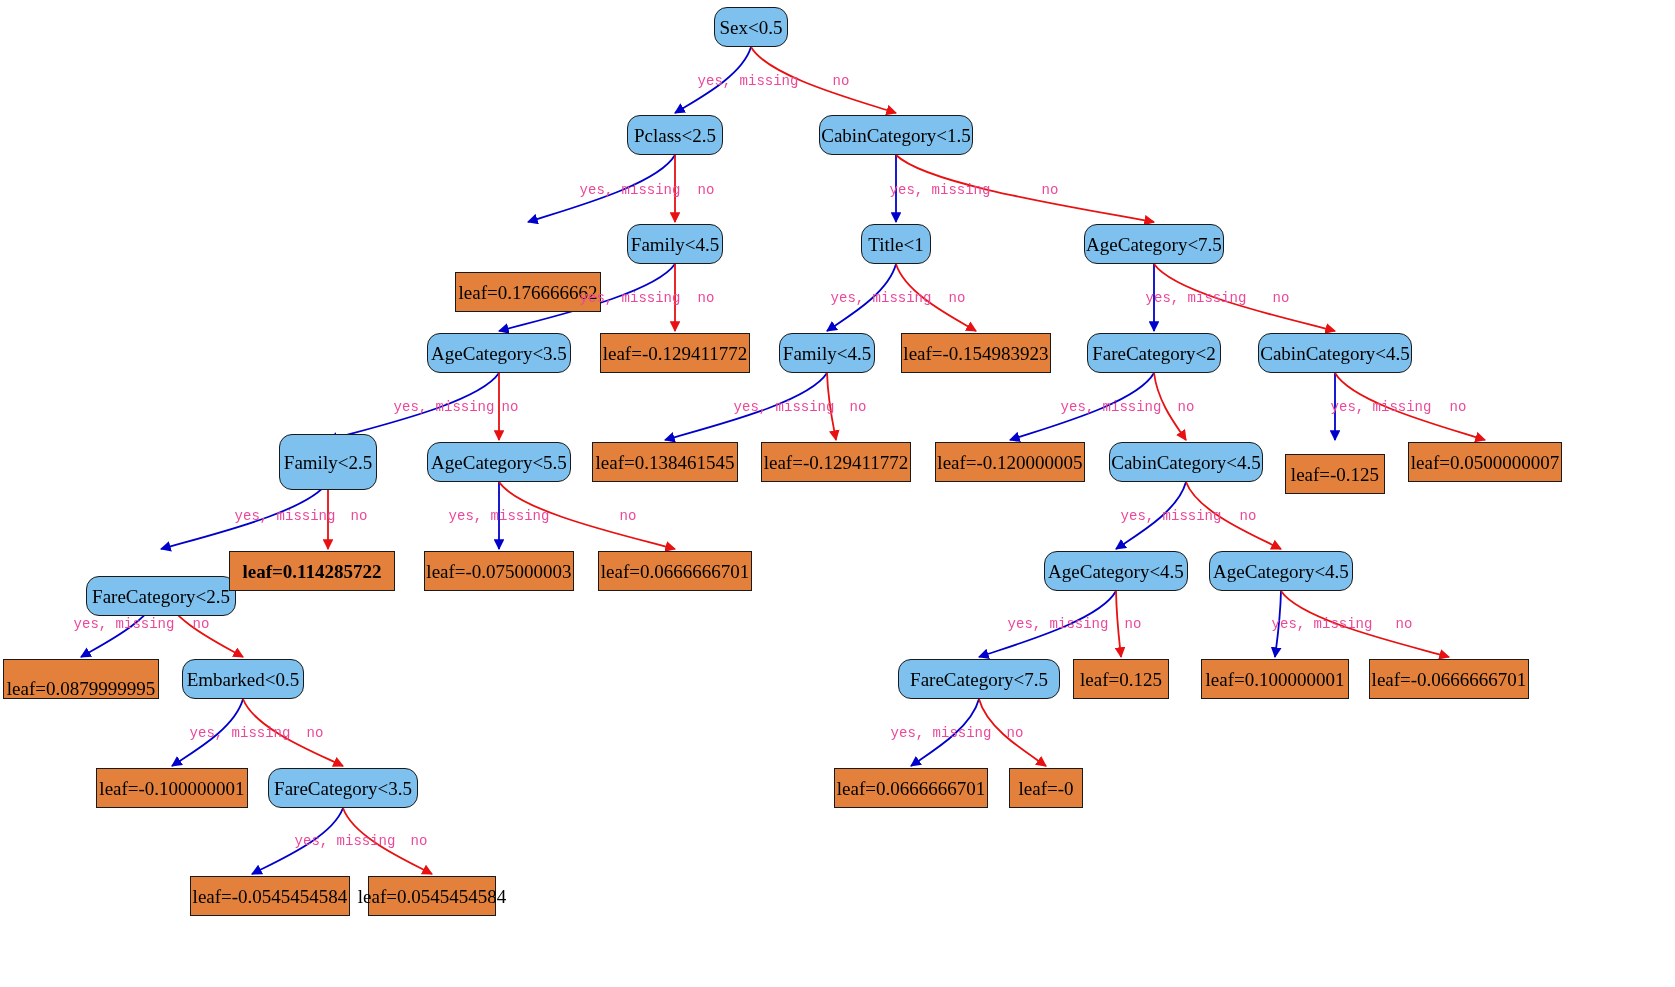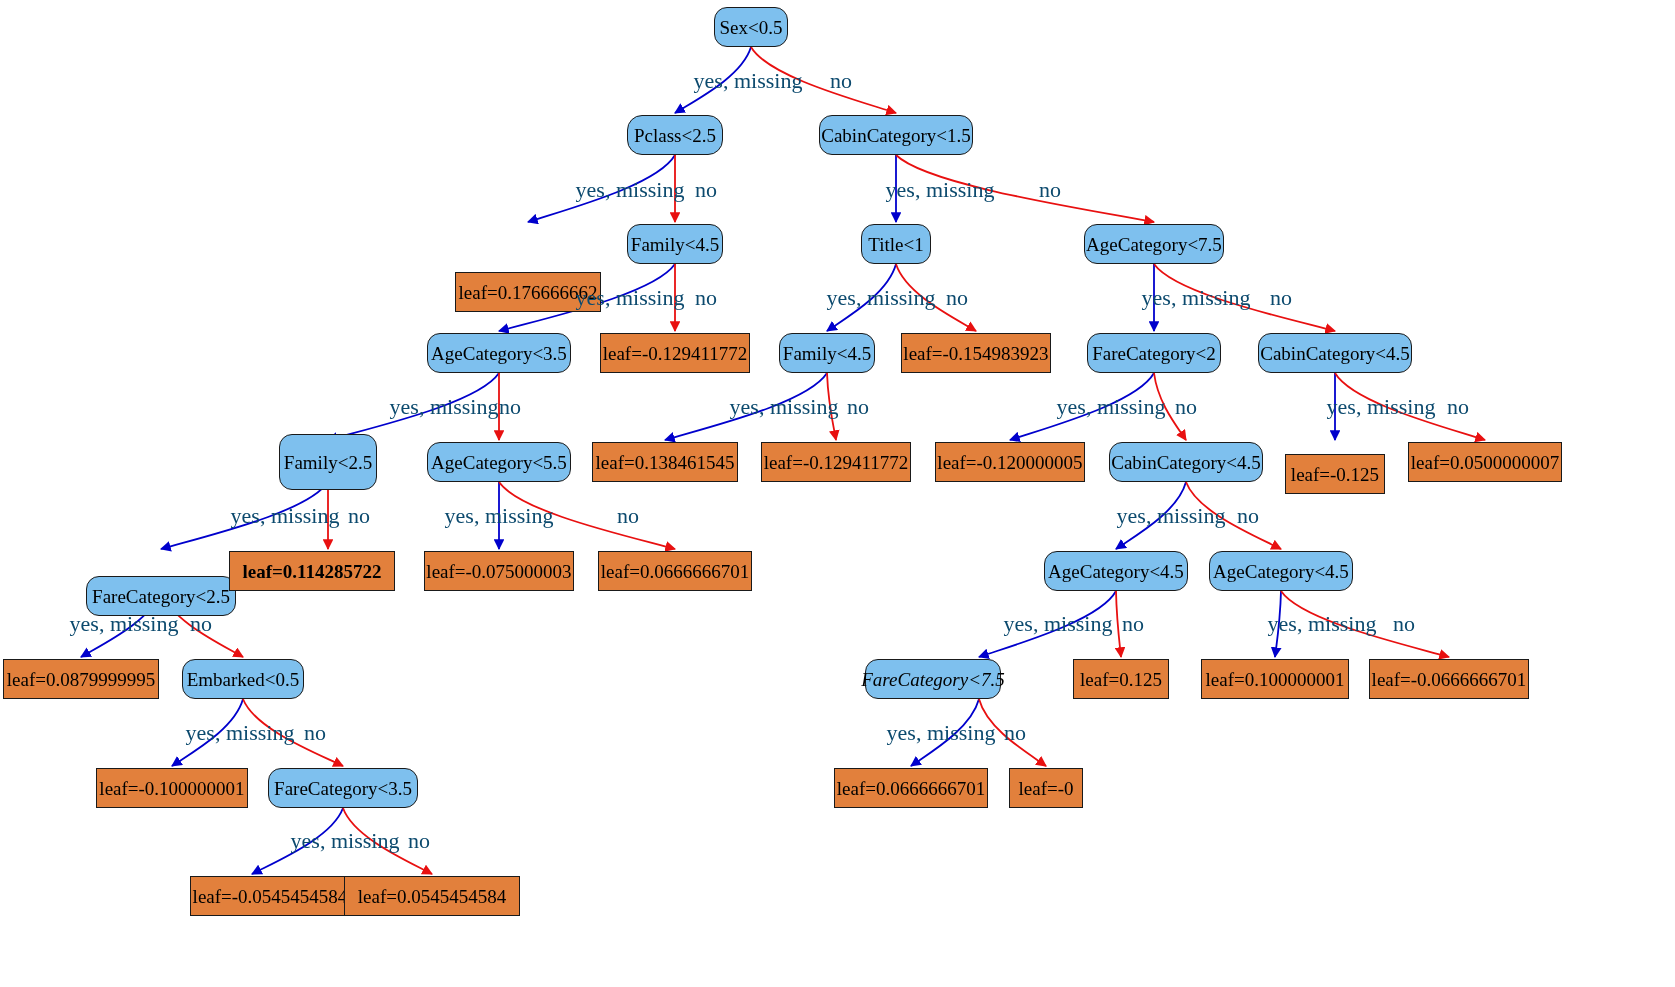--- a/index.html
+++ b/index.html
@@ -42,24 +42,25 @@
     background: #7ec0ee;
     border-radius: 13px;
   }
   .node.leaf {
     background: #e2803c;
     border-radius: 0;
   }
   .edge-label {
     position: absolute;
     transform: translate(-50%, -50%);
-    font-size: 22px;
-    color: #0c4a6e;
+    font-size: 14px;
+    color: #ec4899;
     white-space: nowrap;
     background: transparent;
+    font-family: Liberation Mono, monospace;
   }
 </style>
 </head>
 <body>
 
 <div id="canvas">
   <svg id="edge-layer" viewBox="0 0 1675 987" width="1675" height="987">
     <defs>
       <marker id="arrow-yes" viewBox="0 0 10 10" refX="9" refY="5" markerWidth="6" markerHeight="6" orient="auto-start-reverse">
         <path d="M 0 0 L 10 5 L 0 10 z" fill="#0000cc"></path>
@@ -106,21 +107,21 @@
         <path d="M 979 699 C 970.84 729.15, 930.04 752.6, 911 766" fill="none" stroke="#0000cc" stroke-width="1.8" marker-end="url(#arrow-yes)"></path>
         <path d="M 979 699 C 987.04 729.15, 1027.24 752.6, 1046 766" fill="none" stroke="#e81010" stroke-width="1.8" marker-end="url(#arrow-no)"></path>
         <path d="M 343 808 C 332.08 837.7, 277.48 860.8, 252 874" fill="none" stroke="#0000cc" stroke-width="1.8" marker-end="url(#arrow-yes)"></path>
         <path d="M 343 808 C 353.68 837.7, 407.08 860.8, 432 874" fill="none" stroke="#e81010" stroke-width="1.8" marker-end="url(#arrow-no)"></path>
       </g>
   </svg>
   <div id="node-layer">
       <div class="node split" style="left: 751px; top: 27px; width: 74px; height: 40px;">
         <span>Sex&lt;0.5</span>
       </div>
-      <div class="node split" style="left: 675px; top: 135px; width: 96px; height: 40px; border-radius: 15px;">
+      <div class="node split" style="left: 675px; top: 135px; width: 96px; height: 40px;">
         <span>Pclass&lt;2.5</span>
       </div>
       <div class="node split" style="left: 896px; top: 135px; width: 154px; height: 40px;">
         <span>CabinCategory&lt;1.5</span>
       </div>
       <div class="node leaf" style="left: 528px; top: 244px; width: 146px; height: 40px; margin-top: 48px;">
         <span>leaf=0.176666662</span>
       </div>
       <div class="node split" style="left: 675px; top: 244px; width: 96px; height: 40px;">
         <span>Family&lt;4.5</span>
@@ -184,27 +185,27 @@
       </div>
       <div class="node leaf" style="left: 675px; top: 571px; width: 154px; height: 40px;">
         <span>leaf=0.0666666701</span>
       </div>
       <div class="node split" style="left: 1116px; top: 571px; width: 144px; height: 40px;">
         <span>AgeCategory&lt;4.5</span>
       </div>
       <div class="node split" style="left: 1281px; top: 571px; width: 144px; height: 40px;">
         <span>AgeCategory&lt;4.5</span>
       </div>
-      <div class="node leaf" style="left: 81px; top: 679px; width: 156px; height: 40px;">
+      <div class="node leaf" style="left: 81px; top: 679px; width: 156px; height: 40px; align-items: flex-end;">
         <span>leaf=0.0879999995</span>
       </div>
       <div class="node split" style="left: 243px; top: 679px; width: 122px; height: 40px;">
         <span>Embarked&lt;0.5</span>
       </div>
-      <div class="node split" style="left: 933px; top: 679px; width: 136px; height: 40px; font-style: italic;">
+      <div class="node split" style="left: 979px; top: 679px; width: 162px; height: 40px;">
         <span>FareCategory&lt;7.5</span>
       </div>
       <div class="node leaf" style="left: 1121px; top: 679px; width: 96px; height: 40px;">
         <span>leaf=0.125</span>
       </div>
       <div class="node leaf" style="left: 1275px; top: 679px; width: 148px; height: 40px;">
         <span>leaf=0.100000001</span>
       </div>
       <div class="node leaf" style="left: 1449px; top: 679px; width: 160px; height: 40px;">
         <span>leaf=-0.0666666701</span>
@@ -217,21 +218,21 @@
       </div>
       <div class="node leaf" style="left: 911px; top: 788px; width: 154px; height: 40px;">
         <span>leaf=0.0666666701</span>
       </div>
       <div class="node leaf" style="left: 1046px; top: 788px; width: 74px; height: 40px;">
         <span>leaf=-0</span>
       </div>
       <div class="node leaf" style="left: 270px; top: 896px; width: 160px; height: 40px;">
         <span>leaf=-0.0545454584</span>
       </div>
-      <div class="node leaf" style="left: 432px; top: 896px; width: 176px; height: 40px;">
+      <div class="node leaf" style="left: 432px; top: 896px; width: 128px; height: 40px;">
         <span>leaf=0.0545454584</span>
       </div>
     </div>
   <div id="label-layer">
       <div class="edge-label" style="left: 748px; top: 81px;">yes, missing</div>
       <div class="edge-label" style="left: 841px; top: 81px;">no</div>
       <div class="edge-label" style="left: 630px; top: 190px;">yes, missing</div>
       <div class="edge-label" style="left: 706px; top: 190px;">no</div>
       <div class="edge-label" style="left: 940px; top: 190px;">yes, missing</div>
       <div class="edge-label" style="left: 1050px; top: 190px;">no</div>

